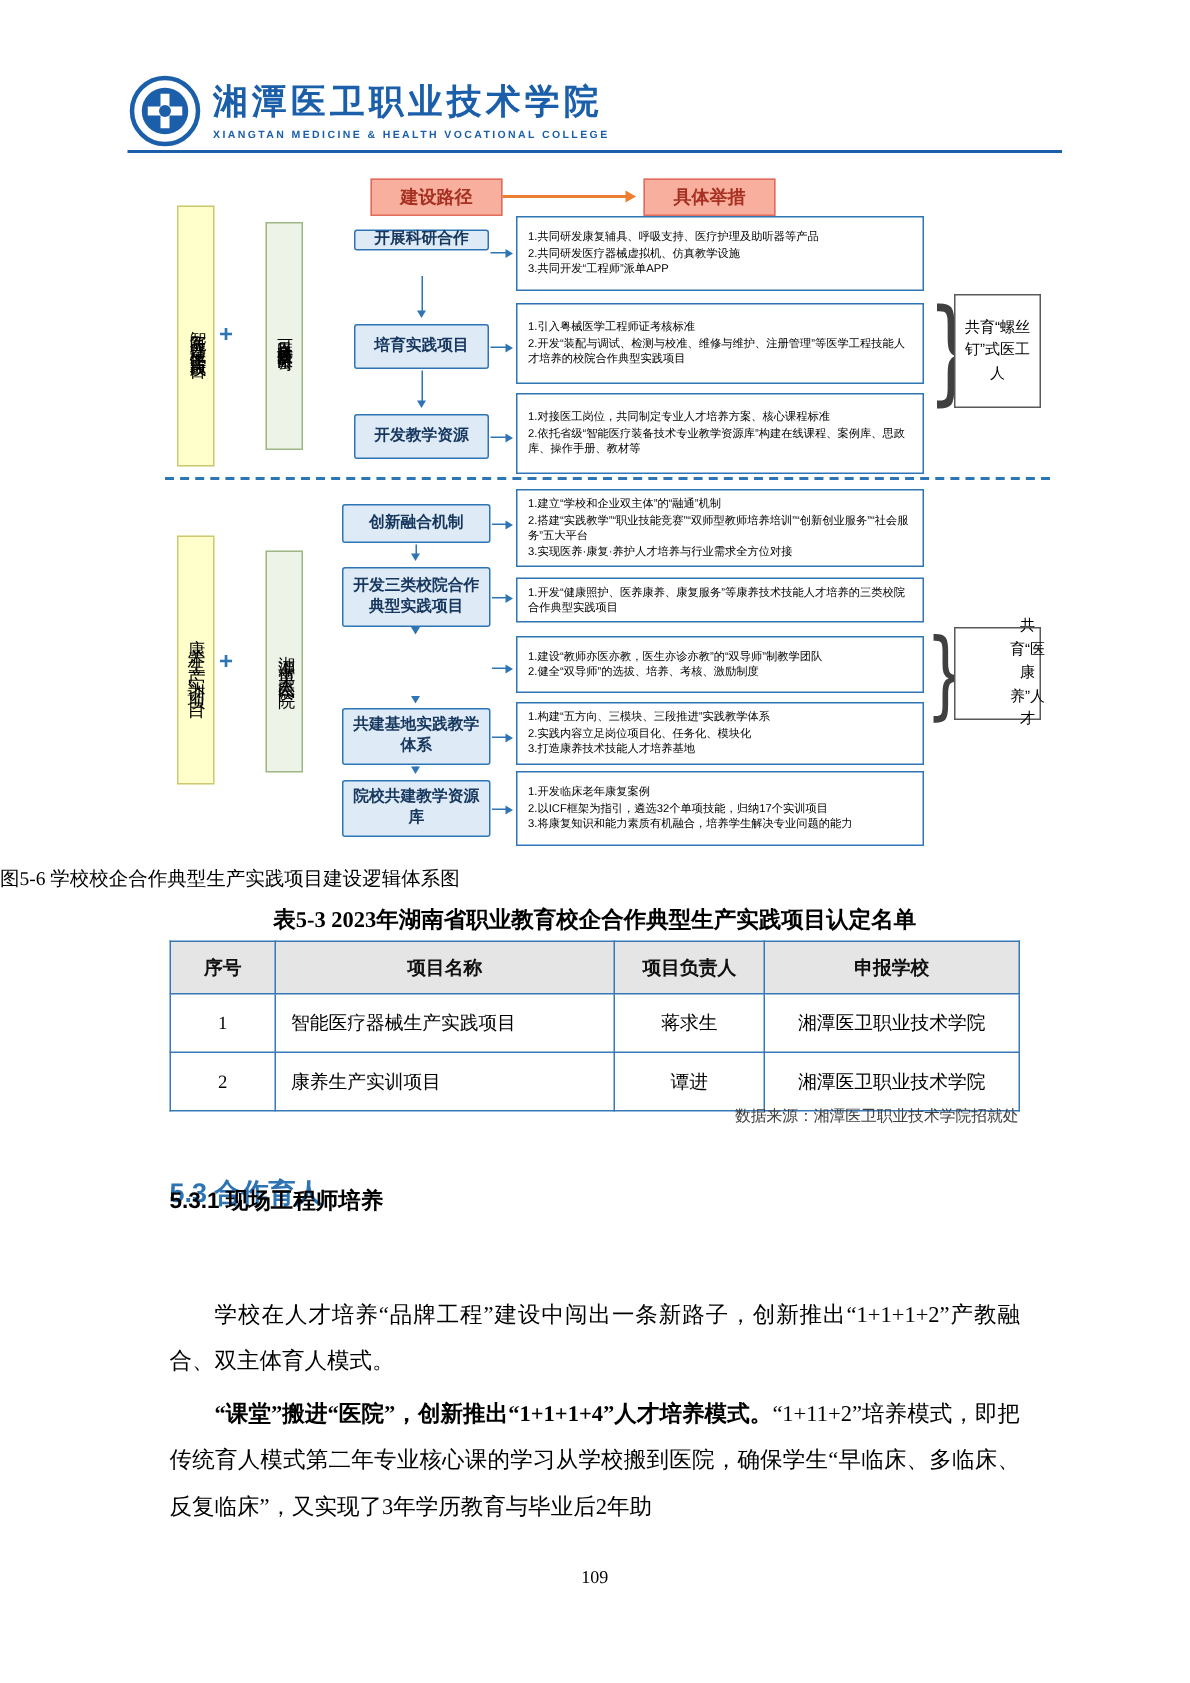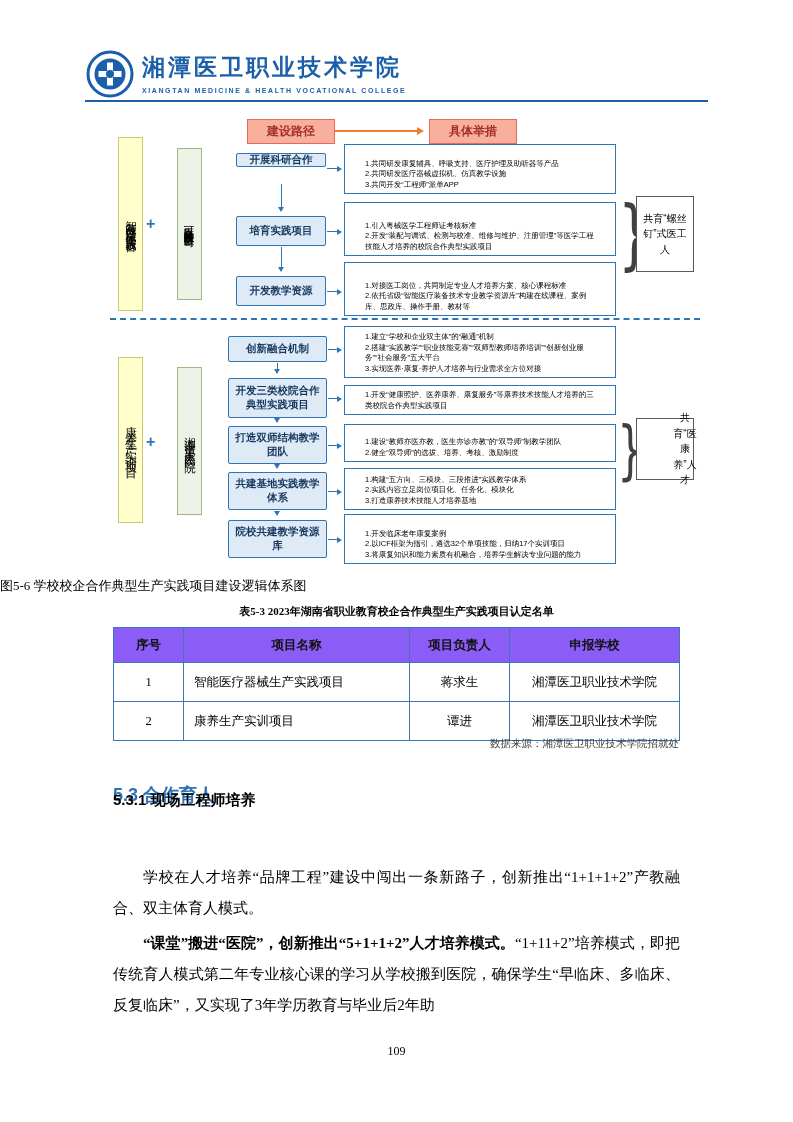--- a/index.html
+++ b/index.html
@@ -20,39 +20,39 @@
   .oarrow::after{content:"";position:absolute;right:-7px;top:-5px;border:4px solid transparent;border-left:7px solid #ED7D31;}
   .vwrap{position:absolute;display:flex;align-items:center;justify-content:center;box-sizing:border-box;}
   .vtext{writing-mode:vertical-rl;text-orientation:upright;font-family:"Liberation Sans",sans-serif;font-size:11px;}
   .ybox{background:#FFFFCC;border:1px solid #CDC673;}
   .gbox{background:#EDF4E7;border:1px solid #9FB784;}
   .plus{position:absolute;color:#2E75B6;font-weight:bold;font-size:16px;font-family:"Liberation Sans",sans-serif;line-height:1;}
   .step{position:absolute;background:#DEEBF7;border:1px solid #2E75B6;color:#17375E;font-weight:bold;
         font-size:10.5px;line-height:1.3;display:flex;align-items:center;justify-content:center;text-align:center;
         border-radius:2px;box-sizing:border-box;padding:1px 3px;font-family:"Liberation Sans",sans-serif;}
   .detail{position:absolute;background:#fff;border:1px solid #2E75B6;box-sizing:border-box;
-          display:flex;align-items:flex-end;padding:3px 20px;font-family:"Liberation Sans",sans-serif;}
+          display:flex;align-items:center;padding:3px 7px;font-family:"Liberation Sans",sans-serif;}
   .detail span{white-space:pre-line;font-size:7.5px;line-height:1.4;color:#000;}
   .goal{position:absolute;background:#fff;border:1px solid #595959;box-sizing:border-box;
         display:flex;align-items:center;justify-content:center;text-align:center;
         font-size:10px;line-height:1.55;padding:3px;font-family:"Liberation Sans",sans-serif;}
   .varrow{position:absolute;width:0;border-left:1px solid #2E75B6;}
   .varrow::after{content:"";position:absolute;left:-4px;bottom:-5px;border:3.5px solid transparent;border-top:5px solid #2E75B6;}
   .harrow{position:absolute;height:0;border-top:1px solid #2E75B6;}
   .harrow::after{content:"";position:absolute;right:-5px;top:-3.5px;border:3.5px solid transparent;border-left:5px solid #2E75B6;}
   .brace{position:absolute;color:#404040;line-height:1;transform:scaleX(0.65);font-family:"DejaVu Sans",sans-serif;}
   .brace::before{content:"}";}
   .dash{position:absolute;border-top:2px dashed #2E75B6;}
 
   
   .caption{position:absolute;left:0;width:793px;font-size:13px;color:#000;}
-  .tbl-title{position:absolute;left:0;width:793px;text-align:center;font-size:11px;font-weight:bold;color:#000;}
+  .tbl-title{position:absolute;left:0;width:793px;text-align:center;font-size:15px;font-weight:bold;color:#000;}
   table.projects{position:absolute;left:113px;top:627px;border-collapse:collapse;table-layout:fixed;
                  font-size:12.5px;font-family:"Liberation Serif",serif;}
-  table.projects th{background:#8b5cf6;color:#111;font-weight:bold;border:1px solid #3878B8;height:32px;text-align:center;}
+  table.projects th{background:#e5e5e5;color:#111;font-weight:bold;border:1px solid #3878B8;height:32px;text-align:center;}
   table.projects td{border:1px solid #3878B8;height:36px;text-align:center;background:#fff;}
   table.projects td.lft{text-align:left;padding-left:10px;}
   .src{position:absolute;left:113px;width:566px;text-align:right;font-size:10.5px;color:#404040;}
 
   
   .h2{position:absolute;left:113px;font-size:18px;font-weight:bold;color:#2E74B5;font-family:"Liberation Sans",sans-serif;}
   .h3{position:absolute;left:113px;font-size:15px;font-weight:bold;color:#000;font-family:"Liberation Sans",sans-serif;}
   .para{position:absolute;left:113px;width:567px;font-size:15px;line-height:31px;text-align:justify;
         text-indent:2em;margin:0;color:#000;}
   .pagenum{position:absolute;left:0;width:793px;text-align:center;font-size:12px;color:#000;}
@@ -120,21 +120,20 @@
   <div class="vwrap ybox" style="left:118px;top:357px;width:25px;height:166px;">
     <span class="vtext" style="font-size:12px;letter-spacing:6px;">康养生产实训项目</span>
   </div>
   <span class="plus" style="left:146px;top:434px;">+</span>
   <div class="vwrap gbox" style="left:177px;top:367px;width:25px;height:148px;">
     <span class="vtext" style="font-size:11.5px;letter-spacing:3px;">湘潭市第六人民医院</span>
   </div>
 
   <div class="step" style="left:228px;top:336px;width:99px;height:26px;">创新融合机制</div>
   <div class="step" style="left:228px;top:378px;width:99px;height:40px;">开发三类校院合作典型实践项目</div>
-  <div class="step" style="left:228px;top:426px;width:99px;height:38px;">打造双师结构教学团队</div>
   <div class="step" style="left:228px;top:472px;width:99px;height:38px;">共建基地实践教学体系</div>
   <div class="step" style="left:228px;top:520px;width:99px;height:38px;">院校共建教学资源库</div>
 
   <div class="varrow" style="left:277px;top:363px;height:9px;"></div>
   <div class="varrow" style="left:277px;top:419px;height:2px;"></div>
   <div class="varrow" style="left:277px;top:465px;height:2px;"></div>
   <div class="varrow" style="left:277px;top:511px;height:3px;"></div>
 
   <div class="harrow" style="left:328px;top:349px;width:12px;"></div>
   <div class="harrow" style="left:328px;top:398px;width:12px;"></div>
@@ -201,18 +200,18 @@
     </table>
 
   <div class="src" style="top:737px;">数据来源：湘潭医卫职业技术学院招就处</div>
 
   <div class="h2" style="top:783px;">5.3 合作育人</div>
   <div class="h3" style="top:791px;">5.3.1 现场工程师培养</div>
 
   <p class="para" style="top:862px;">学校在人才培养“品牌工程”建设中闯出一条新路子，创新推出“1+1+1+2”产教融合、双主体育人模式。</p>
 
   <p class="para" style="top:928px;">
-    <b>“课堂”搬进“医院”，创新推出“5+1+1+2”人才培养模式。</b><span>“1+11+2”培养模式，即把传统育人模式第二年专业核心课的学习从学校搬到医院，确保学生“早临床、多临床、反复临床”，又实现了3年学历教育与毕业后2年助</span>
+    <b>“课堂”搬进“医院”，创新推出“1+1+1+4”人才培养模式。</b><span>“1+11+2”培养模式，即把传统育人模式第二年专业核心课的学习从学校搬到医院，确保学生“早临床、多临床、反复临床”，又实现了3年学历教育与毕业后2年助</span>
   </p>
 
   <div class="pagenum" style="top:1044px;">109</div>
 
 </div>
 
 </body></html>

